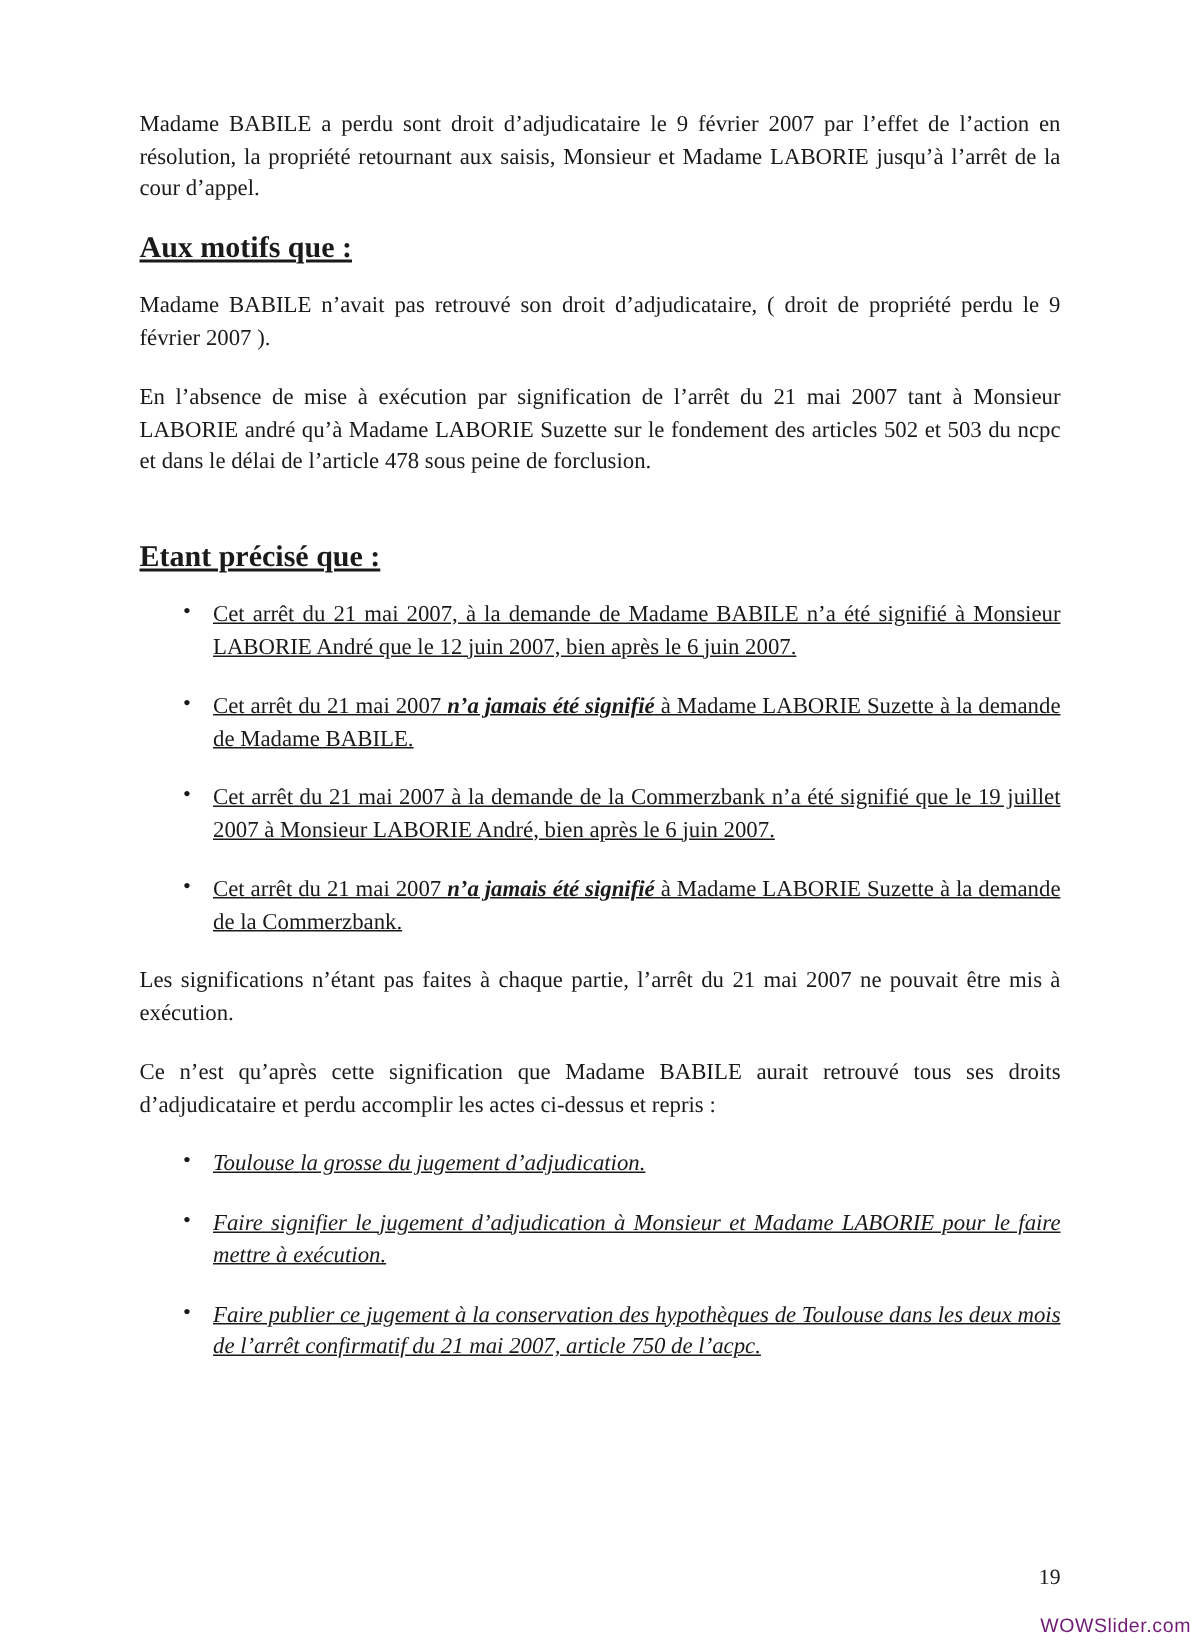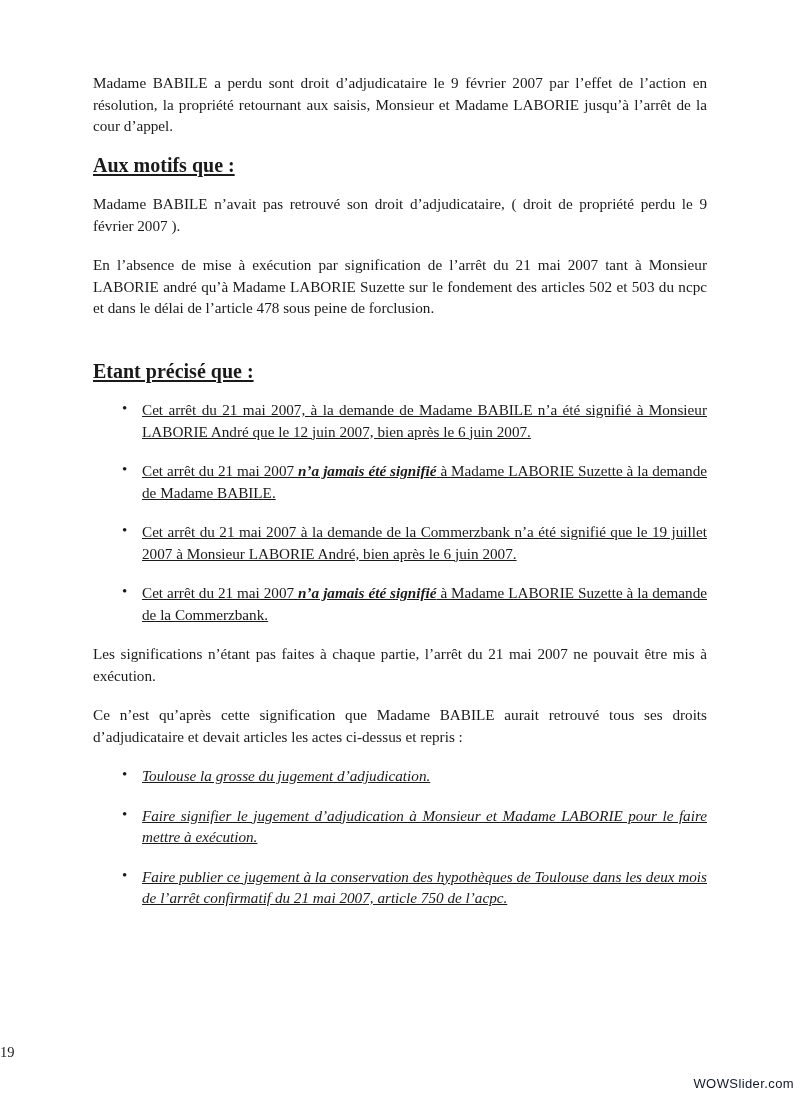--- a/index.html
+++ b/index.html
@@ -90,34 +90,34 @@
   .bi {
     font-weight: bold;
     font-style: italic;
   }
 
   .page-number {
     position: absolute;
     left: 0;
     top: 1044px;
     width: 707px;
-    text-align: left;
+    text-align: right;
     font-size: 14.5px;
     font-family: "Liberation Serif", "DejaVu Serif", serif;
     color: #1a1a1a;
   }
 
   .watermark {
     position: absolute;
     right: 6px;
     bottom: 9px;
     font-family: "Liberation Sans", "DejaVu Sans", sans-serif;
     font-size: 13px;
     letter-spacing: 0.4px;
-    color: #0f172a;
+    color: #701a75;
     user-select: none;
   }
 </style>
 </head>
 <body>
 
 <div class="page">
 
   <div class="content">
 
@@ -137,21 +137,21 @@
 
     <ul class="bullets" id="bullet-list-1">
         <li><span>Cet arrêt du 21 mai 2007, à la demande de Madame BABILE n’a été signifié à Monsieur LABORIE André que le 12 juin 2007, bien après le 6 juin 2007.</span></li>
         <li><span>Cet arrêt du 21 mai 2007 </span><span class="bi">n’a jamais été signifié</span><span> à Madame LABORIE Suzette à la demande de Madame BABILE.</span></li>
         <li><span>Cet arrêt du 21 mai 2007 à la demande de la Commerzbank n’a été signifié que le 19 juillet 2007 à Monsieur LABORIE André, bien après le 6 juin 2007.</span></li>
         <li><span>Cet arrêt du 21 mai 2007 </span><span class="bi">n’a jamais été signifié</span><span> à Madame LABORIE Suzette à la demande de la Commerzbank.</span></li>
       </ul>
 
     <p class="para">Les significations n’étant pas faites à chaque partie, l’arrêt du 21 mai 2007 ne pouvait être mis à exécution.</p>
 
-    <p class="para">Ce n’est qu’après cette signification que Madame BABILE aurait retrouvé tous ses droits d’adjudicataire et devait articles les actes ci-dessus et repris :</p>
+    <p class="para">Ce n’est qu’après cette signification que Madame BABILE aurait retrouvé tous ses droits d’adjudicataire et perdu accomplir les actes ci-dessus et repris :</p>
 
     <ul class="bullets italic" id="bullet-list-2">
         <li>Toulouse la grosse du jugement d’adjudication.</li>
         <li>Faire signifier le  jugement d’adjudication à Monsieur et Madame LABORIE pour le faire mettre à  exécution.</li>
         <li>Faire publier ce jugement à la conservation des hypothèques de Toulouse dans les deux mois de l’arrêt confirmatif du 21 mai 2007, article 750 de l’acpc.</li>
       </ul>
 
   </div>
 
   <div class="page-number">19</div>

